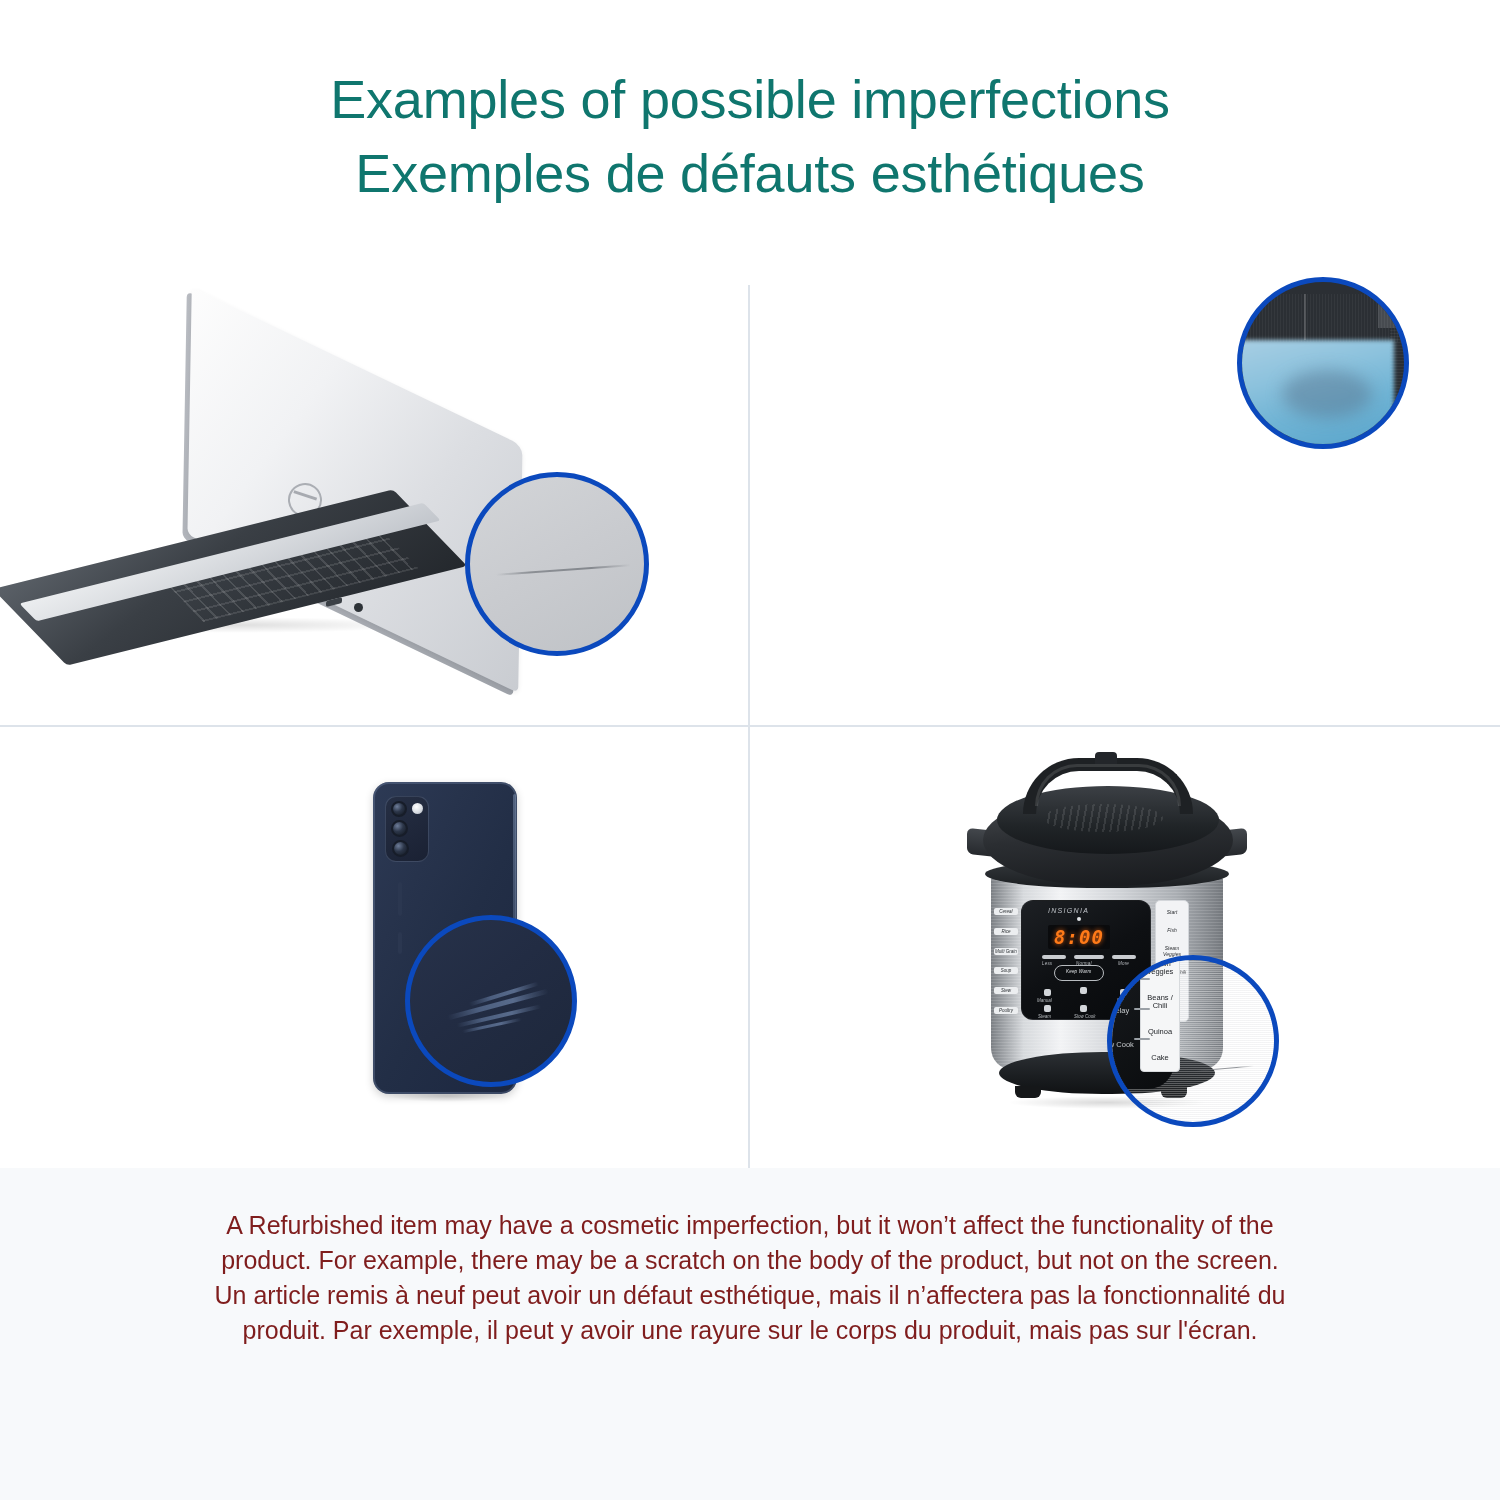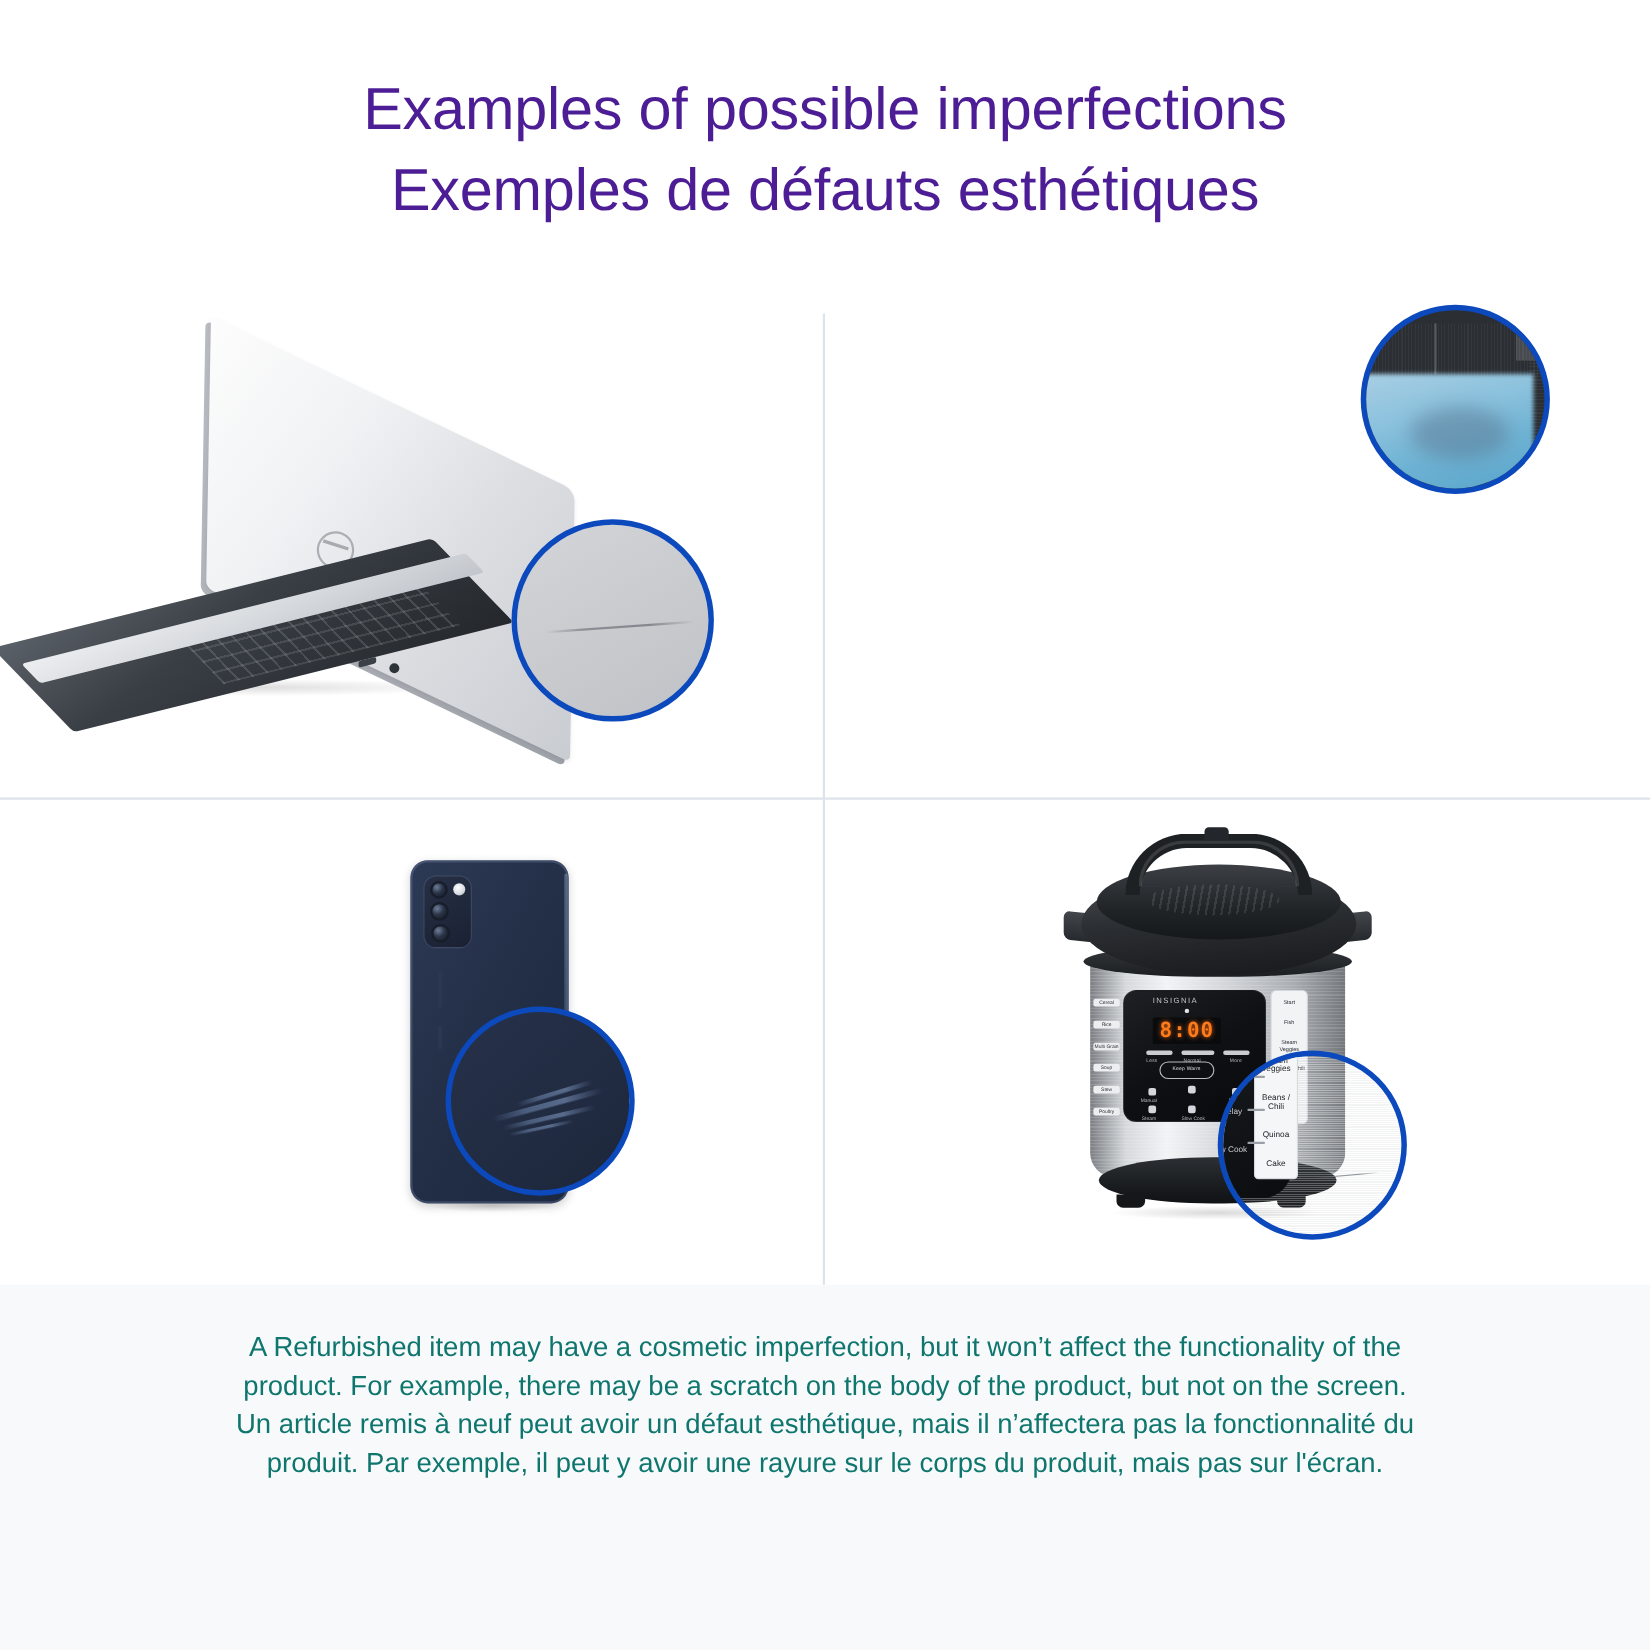--- a/index.html
+++ b/index.html
@@ -18,29 +18,29 @@
   
   .title-block {
     position: absolute;
     top: 62px; left: 0; width: 1500px;
     text-align: center;
   }
   .title-line {
     font-size: 54px;
     line-height: 74px;
     font-weight: 400;
-    color: #4c1d95;
+    color: #0f766e;
     letter-spacing: -0.2px;
   }
 
   
   .grid {
     position: absolute;
     top: 285px; left: 0;
-    width: 1500px; height: 883px;
+    width: 1500px; height: 883px; font-style: italic;
   }
   .vdiv {
     position: absolute;
     left: 748px; top: 0;
     width: 2px; height: 883px;
     background: #dde3ea;
   }
   .hdiv {
     position: absolute;
     left: 0; top: 440px;
@@ -416,21 +416,21 @@
     position: absolute;
     left: 0; top: 1168px;
     width: 1500px; height: 332px;
     background: #f7f9fb;
     padding-top: 40px;
   }
   .para {
     width: 1140px;
     margin: 0 auto;
     text-align: center;
-    color: #0f766e;
+    color: #7f1d1d;
     font-size: 25px;
     line-height: 35px;
   }
   .para.second { }
 </style>
 </head>
 <body>
 
 <div id="page">
 

